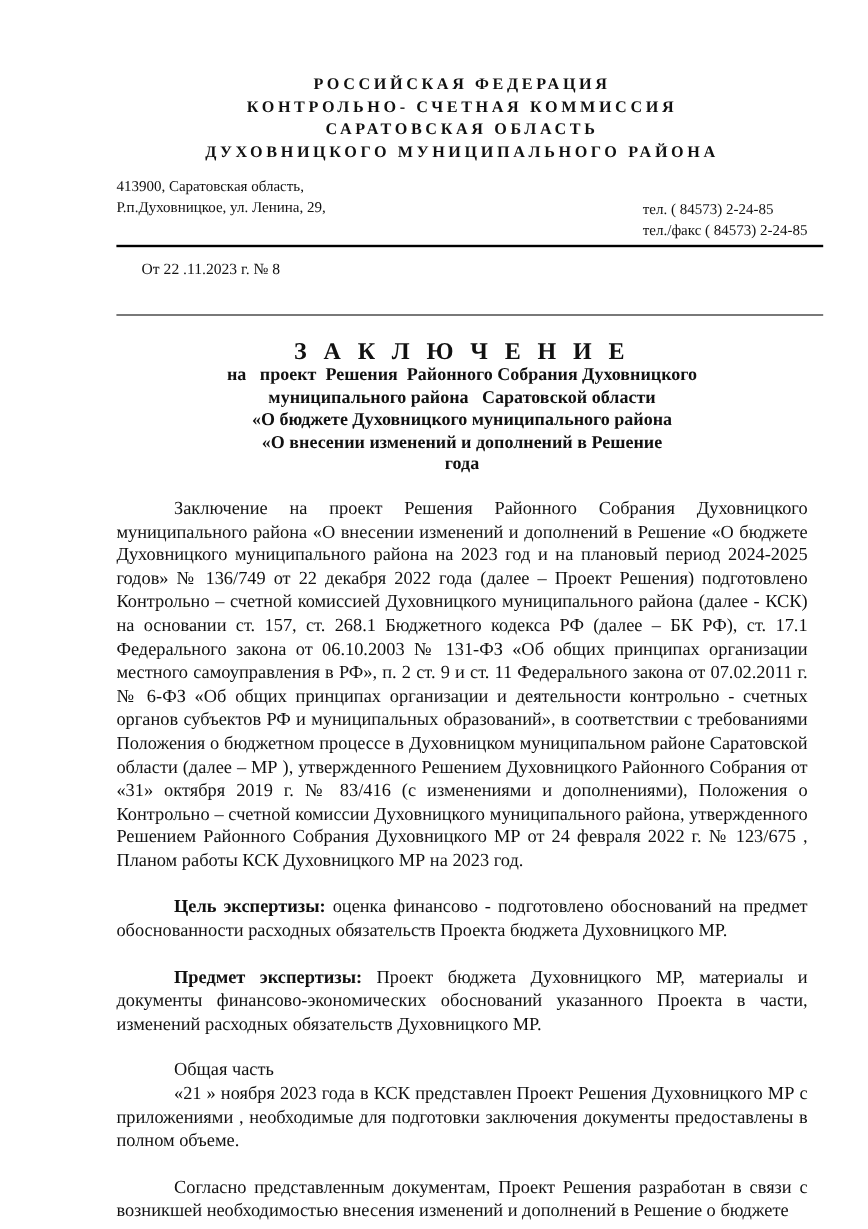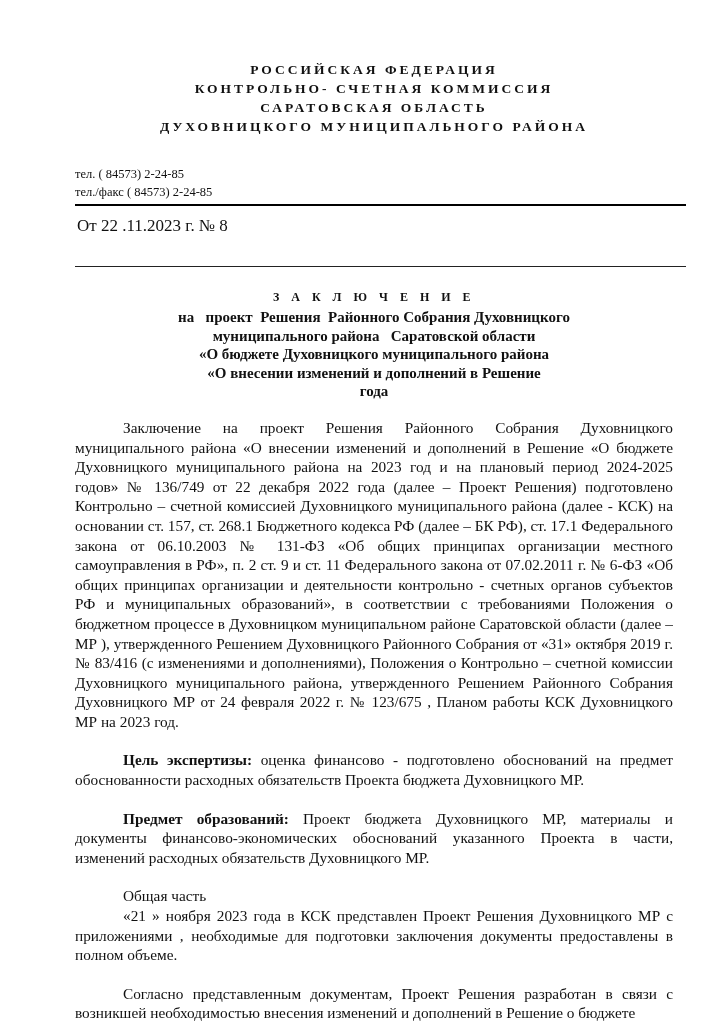--- a/index.html
+++ b/index.html
@@ -5,21 +5,21 @@
   * { margin: 0; padding: 0; box-sizing: border-box; }
   html, body {
     width: 723px; height: 1024px;
     background: #ffffff;
     color: #111111;
     font-family: "Liberation Serif", "DejaVu Serif", serif;
     overflow: hidden;
   }
   .page {
     width: 723px; height: 737px;
-    padding: 60px 50px 0 75px;
+    padding: 60px 50px 0 97px;
   }
   
   .org-block { text-align: center; margin-bottom: 10px; }
   .org-line {
     font-weight: bold;
     font-size: 13.5px;
     letter-spacing: 3px;
     line-height: 19px;
     white-space: nowrap;
   }
@@ -37,32 +37,33 @@
     border-top: 2.2px solid #000000;
     width: calc(100% + 13px);
     margin-top: 3px;
   }
   .rule-thin {
     border: none;
     border-top: 1.4px solid #222222;
     width: calc(100% + 13px);
   }
   .doc-ref {
-    font-size: 17px;
+    font-size: 13px;
     padding: 10px 0 30px 2px;
+    margin-left: 19px;
   }
   
   .title-block {
     text-align: center;
     font-weight: bold;
     margin-top: 19px;
     margin-bottom: 17px;
   }
   .title-main {
-    font-size: 12px;
+    font-size: 20px;
     letter-spacing: 4.5px;
     line-height: 22px;
   }
   .title-line {
     font-size: 15px;
     line-height: 18.6px;
     white-space: pre-wrap;
   }
   
   .body-text { font-size: 15.3px; }
@@ -86,20 +87,24 @@
 <div class="page">
 
   <div class="org-block">
     <div class="org-line">РОССИЙСКАЯ ФЕДЕРАЦИЯ</div>
     <div class="org-line">КОНТРОЛЬНО- СЧЕТНАЯ КОММИССИЯ</div>
     <div class="org-line">САРАТОВСКАЯ ОБЛАСТЬ</div>
     <div class="org-line">ДУХОВНИЦКОГО МУНИЦИПАЛЬНОГО РАЙОНА</div>
   </div>
 
   <div class="addr-block">
+    <div class="addr-left">
+      <div>413900,  Саратовская область,</div>
+      <div>Р.п.Духовницкое,  ул.  Ленина,  29,</div>
+    </div>
     <div class="addr-right">
       <div>тел. ( 84573) 2-24-85</div>
       <div>тел./факс ( 84573) 2-24-85</div>
     </div>
   </div>
 
   <hr class="rule-thick">
 
   <div class="doc-ref">От  22 .11.2023 г. № 8</div>
 
@@ -117,21 +122,21 @@
   <div class="body-text">
 
     <div class="para">Заключение на проект Решения Районного Собрания Духовницкого муниципального района «О внесении изменений и дополнений в Решение «О бюджете Духовницкого муниципального района на 2023 год и на плановый период 2024-2025 годов» № 136/749 от 22 декабря 2022 года (далее – Проект Решения) подготовлено Контрольно – счетной комиссией Духовницкого муниципального района (далее - КСК) на основании ст. 157, ст. 268.1 Бюджетного кодекса РФ (далее – БК РФ), ст. 17.1 Федерального закона от 06.10.2003 № 131-ФЗ «Об общих принципах организации местного самоуправления в РФ», п. 2 ст. 9 и ст. 11 Федерального закона от 07.02.2011 г. № 6-ФЗ «Об общих принципах организации и деятельности контрольно - счетных органов субъектов РФ и муниципальных образований», в соответствии с требованиями Положения о бюджетном процессе в Духовницком муниципальном районе Саратовской области (далее – МР ), утвержденного Решением Духовницкого Районного Собрания от «31» октября 2019 г. № 83/416 (с изменениями и дополнениями), Положения о Контрольно – счетной комиссии Духовницкого муниципального района, утвержденного Решением Районного Собрания Духовницкого МР от 24 февраля 2022 г. № 123/675 , Планом работы КСК Духовницкого МР на 2023 год.</div>
 
     <div class="gap"></div>
 
     <div class="para"><span class="lead-bold">Цель экспертизы:</span><span> оценка финансово - подготовлено обоснований на предмет обоснованности расходных обязательств Проекта бюджета Духовницкого МР.</span></div>
 
     <div class="gap"></div>
 
-    <div class="para"><span class="lead-bold">Предмет образований:</span><span> Проект бюджета Духовницкого  МР, материалы и документы финансово-экономических обоснований указанного Проекта в части, изменений расходных обязательств Духовницкого МР.</span></div>
+    <div class="para"><span class="lead-bold">Предмет экспертизы:</span><span> Проект бюджета Духовницкого  МР, материалы и документы финансово-экономических обоснований указанного Проекта в части, изменений расходных обязательств Духовницкого МР.</span></div>
 
     <div class="gap"></div>
 
     <div class="section-heading">Общая часть</div>
 
     <div class="para">«21 » ноября 2023 года в КСК представлен Проект Решения Духовницкого МР   с приложениями , необходимые для подготовки заключения документы предоставлены в полном объеме.</div>
 
     <div class="gap"></div>
 
     <div class="para">Согласно представленным документам, Проект Решения разработан в связи с возникшей необходимостью внесения изменений и дополнений в Решение о бюджете</div>

